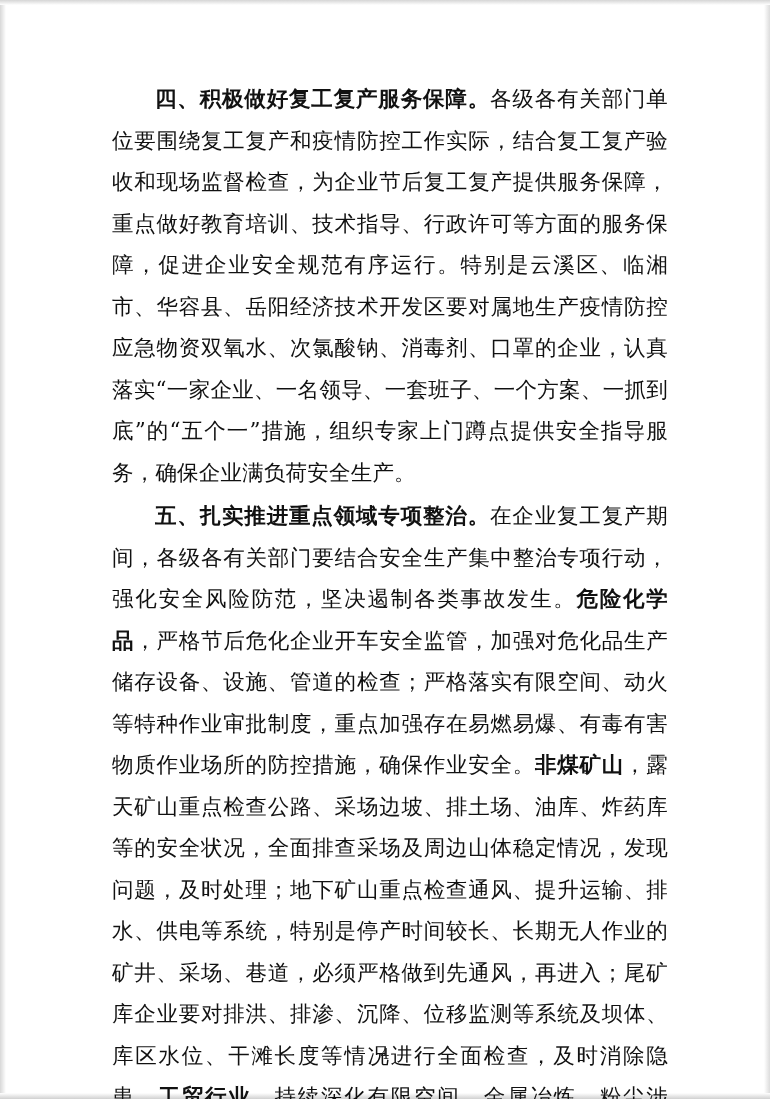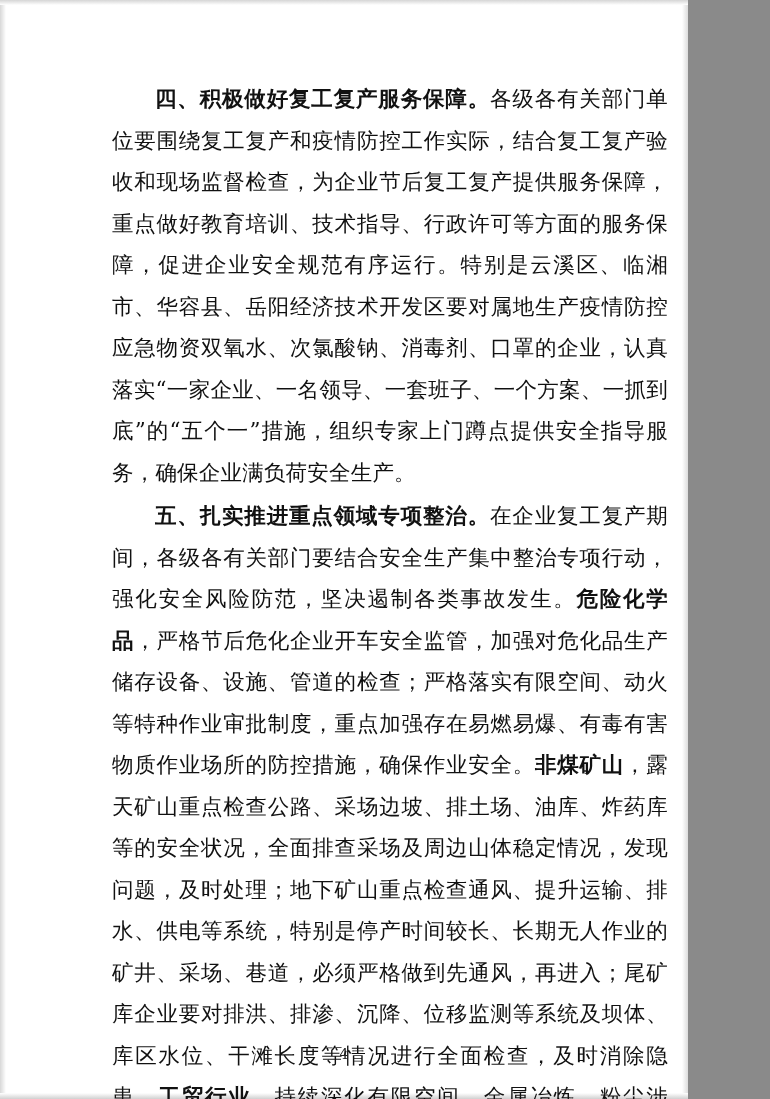--- a/index.html
+++ b/index.html
@@ -5,21 +5,21 @@
   html, body {
     margin: 0;
     padding: 0;
     background: #8a8a8a;
   }
   body {
     font-family: "DejaVu Serif", serif;
   }
   .page {
     position: relative;
-    width: 688px;
+    width: 770px;
     height: 1099px;
     background: #ffffff;
     overflow: hidden;
     box-sizing: border-box;
   }
   
   .scan-edge-left {
     position: absolute;
     left: 0; top: 0;
     width: 6px; height: 100%;

